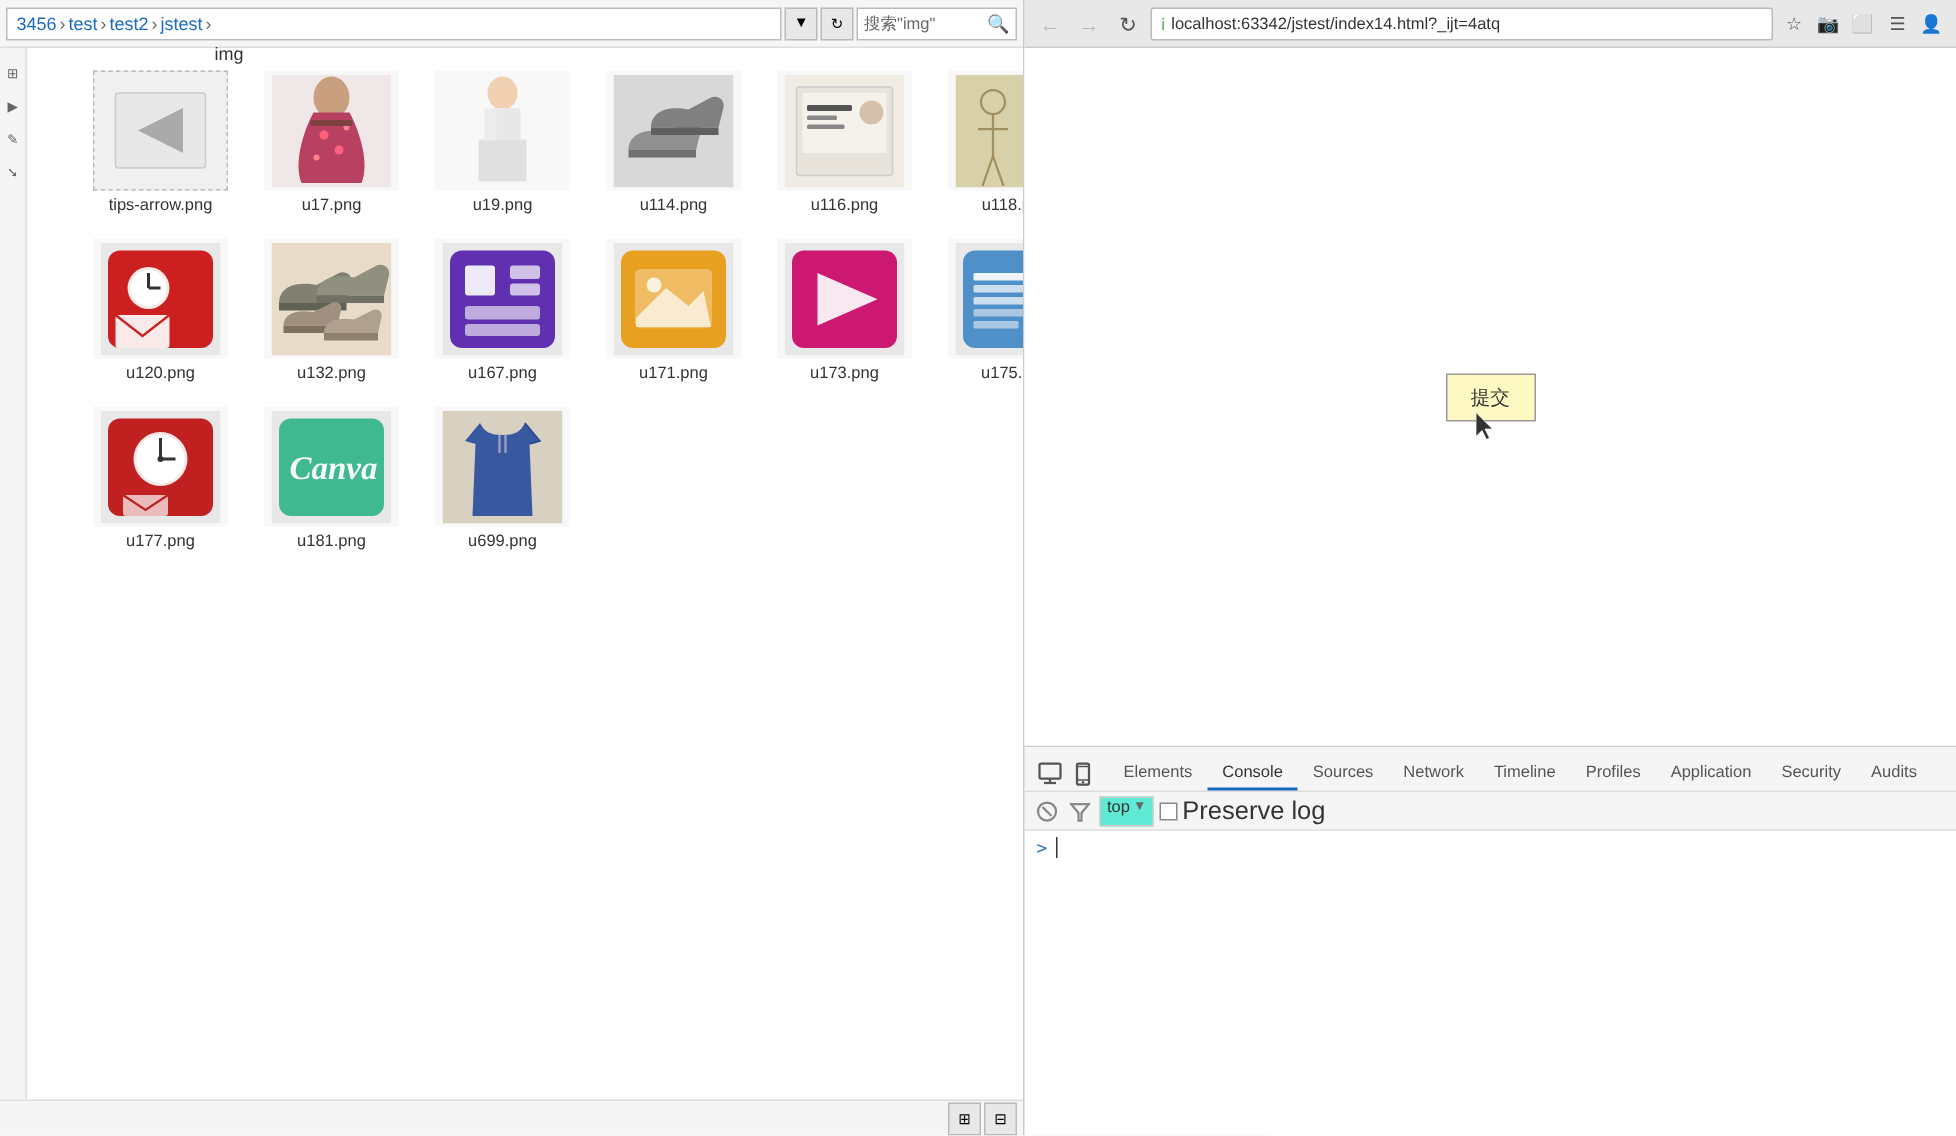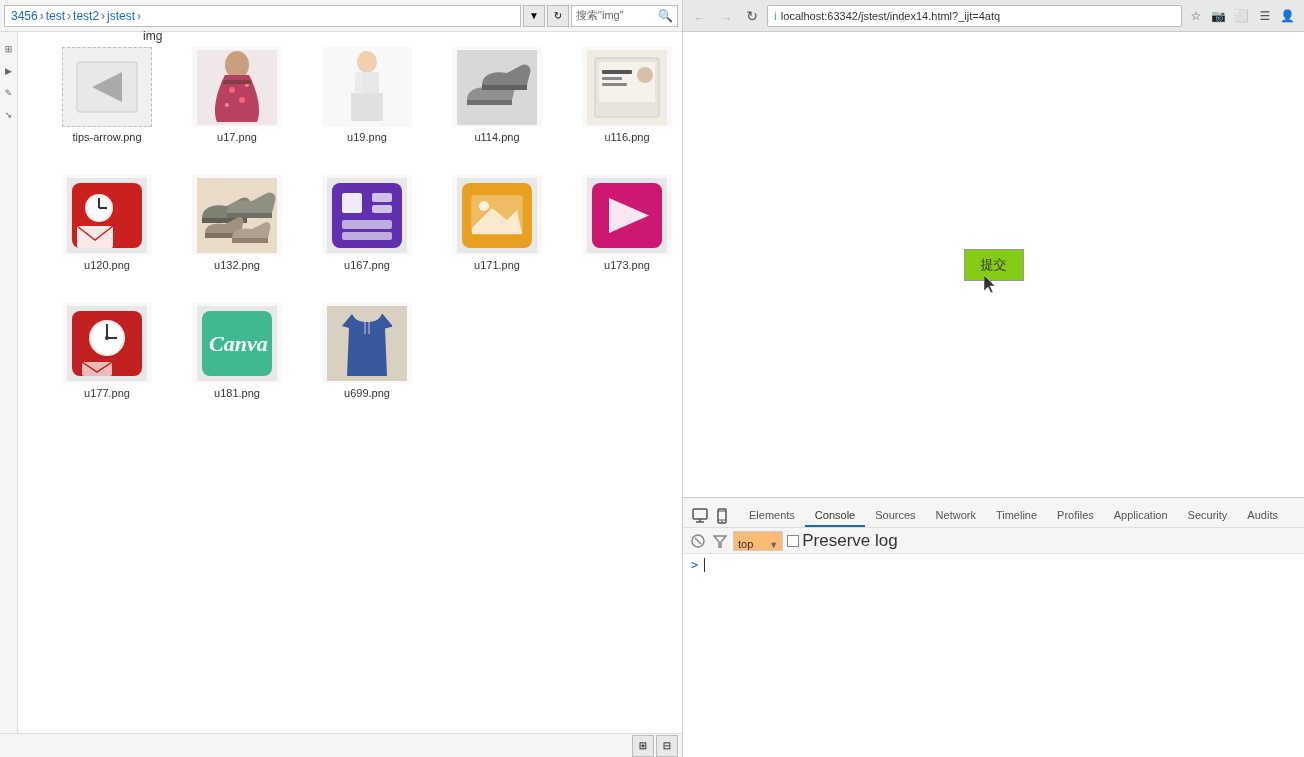--- a/index.html
+++ b/index.html
@@ -96,21 +96,21 @@
     .file-content-area {
       flex: 1;
       overflow-y: auto;
       padding: 8px 8px 8px 26px;
       position: relative;
     }
 
     .file-grid {
       display: grid;
       grid-template-columns: repeat(6, 110px);
-      gap: 20px;
+      gap: 4px;
       padding-left: 8px;
     }
 
     .file-item {
       display: flex;
       flex-direction: column;
       align-items: center;
       padding: 6px 4px 4px;
       cursor: pointer;
       border: 1px solid transparent;
@@ -248,21 +248,21 @@
       justify-content: center;
       position: relative;
     }
 
     .submit-btn {
       position: absolute;
       top: 50%;
       left: 50%;
       transform: translate(-50%, -50%);
       padding: 6px 16px;
-      background: #84cc16;
+      background: #fef9c3;
       border: 1px solid #999;
       cursor: pointer;
       font-size: 13px;
       color: #333;
       font-family: 'SimSun', serif;
     }
 
     .cursor-dot {
       position: absolute;
       top: calc(50% + 30px);
@@ -340,29 +340,29 @@
       align-items: center;
       justify-content: center;
       cursor: pointer;
       color: #555;
       font-size: 11px;
       border-radius: 2px;
     }
 
     .context-selector {
       display: flex;
-      align-items: flex-end;
-      background: #fdba74;
+      align-items: flex-start;
+      background: #5eead4;
       border: 1px solid #ccc;
       height: 20px;
       padding: 0 4px;
       font-size: 11px;
       color: #333;
       cursor: pointer;
-      gap: 16px;
+      gap: 2px;
     }
 
     .preserve-log-label {
       display: flex;
       align-items: center;
       gap: 3px;
       font-size: 17px;
       color: #333;
       cursor: pointer;
     }

